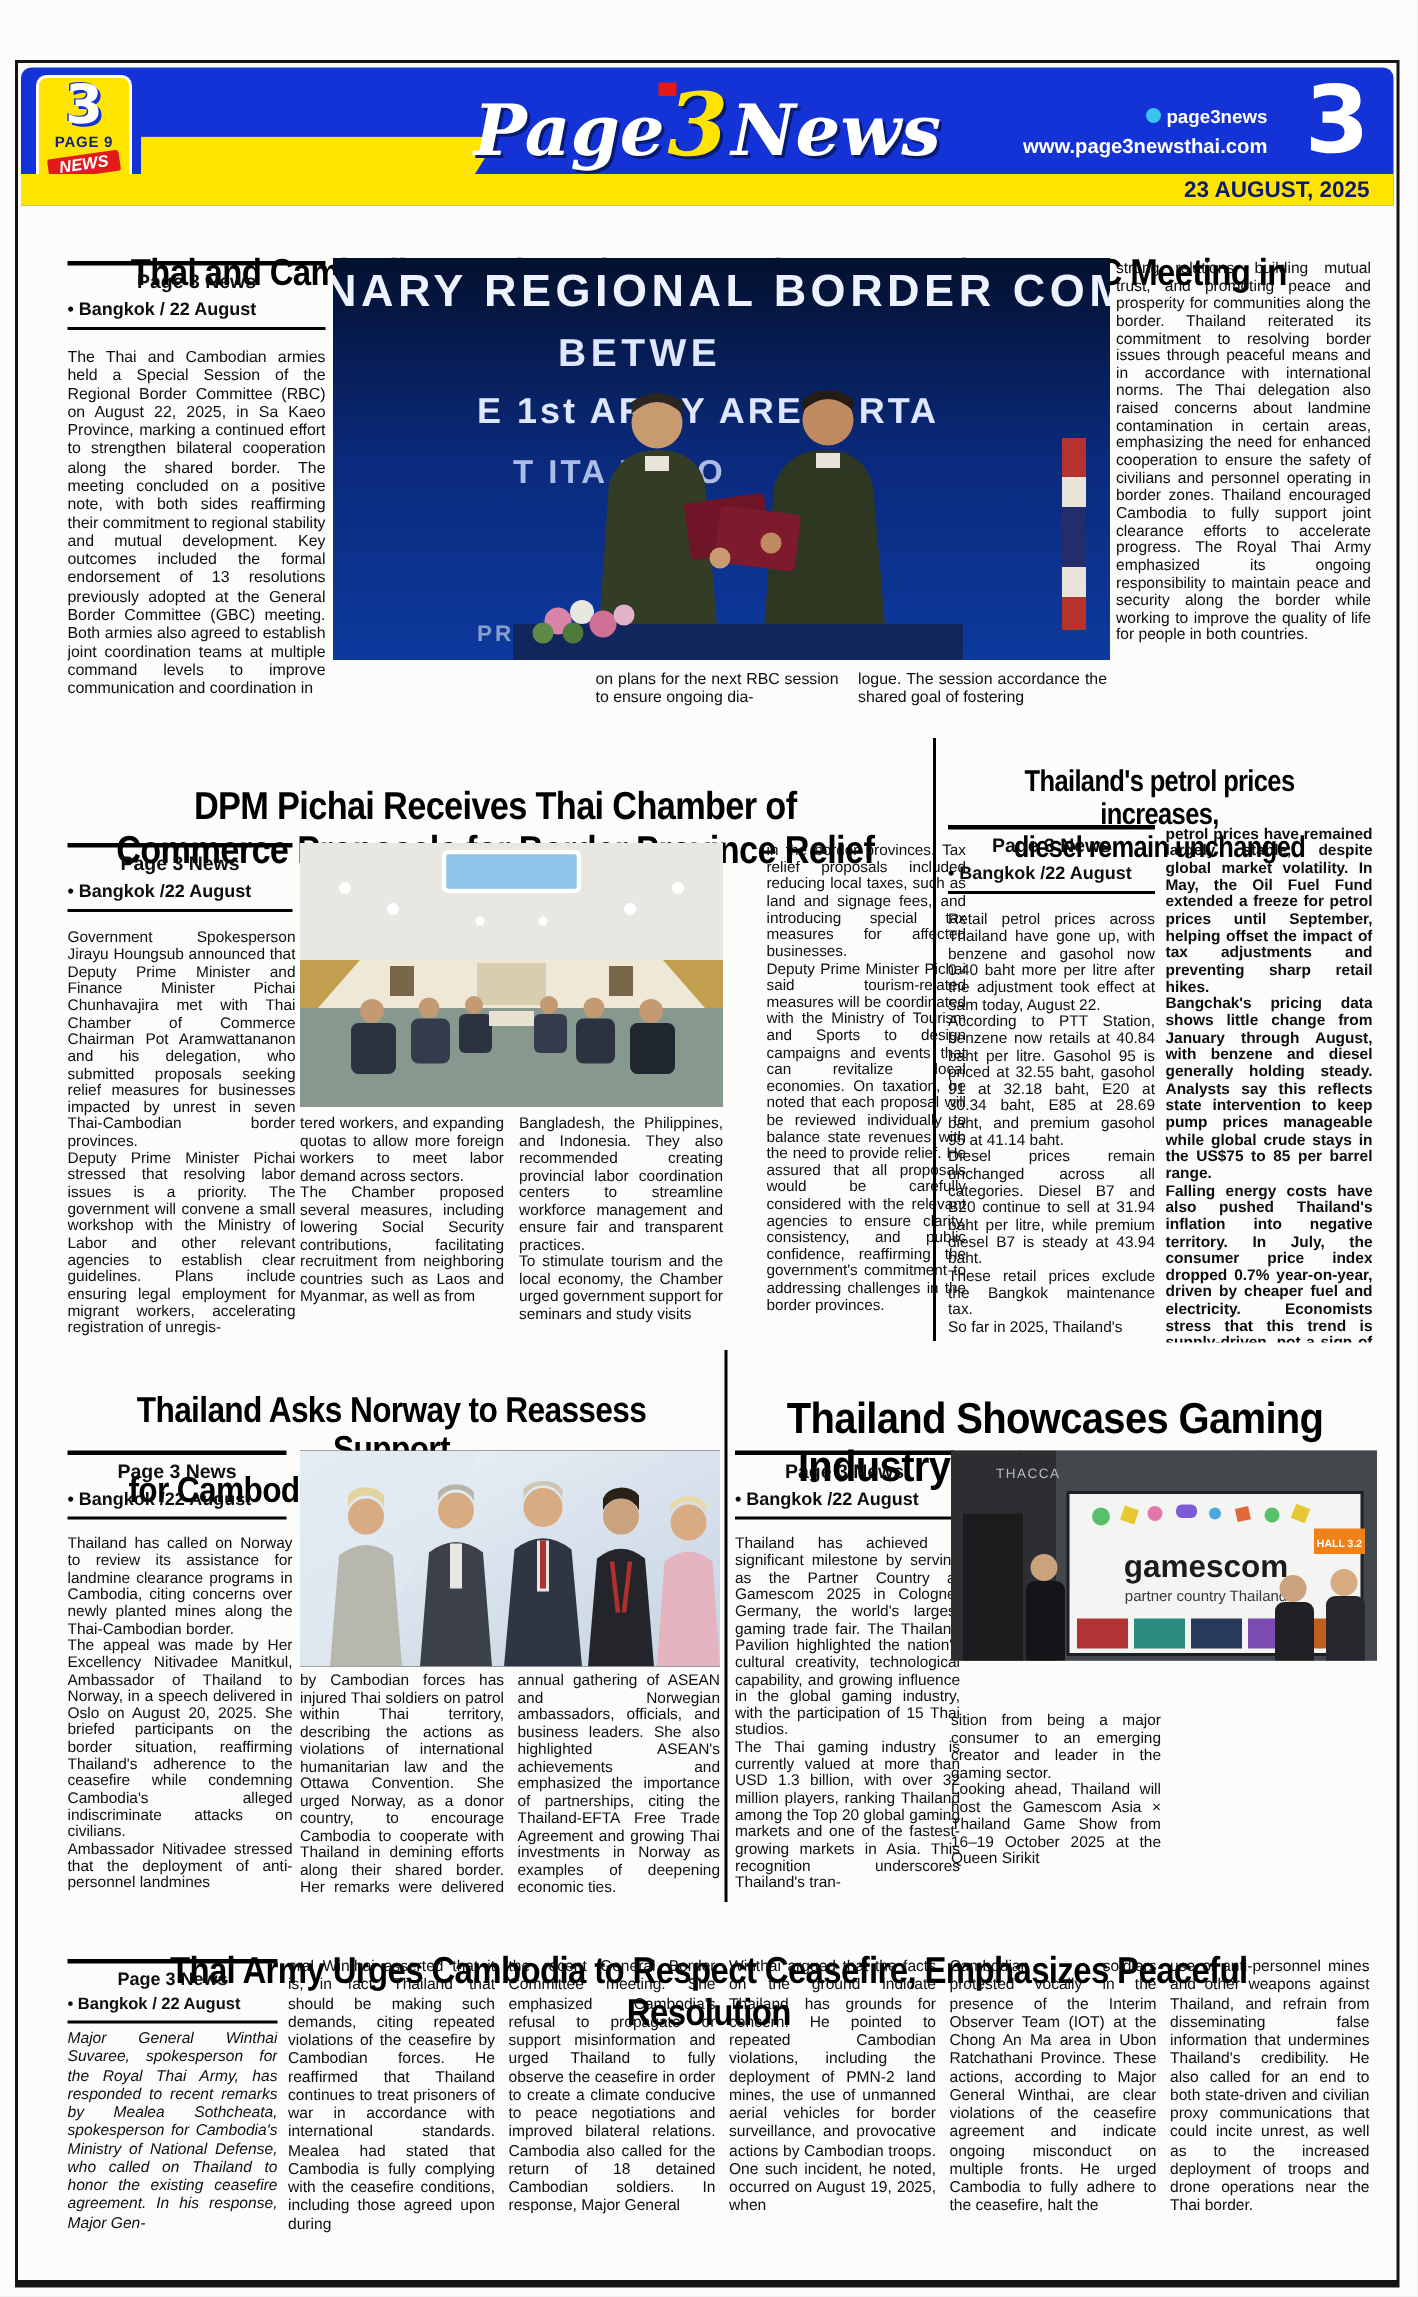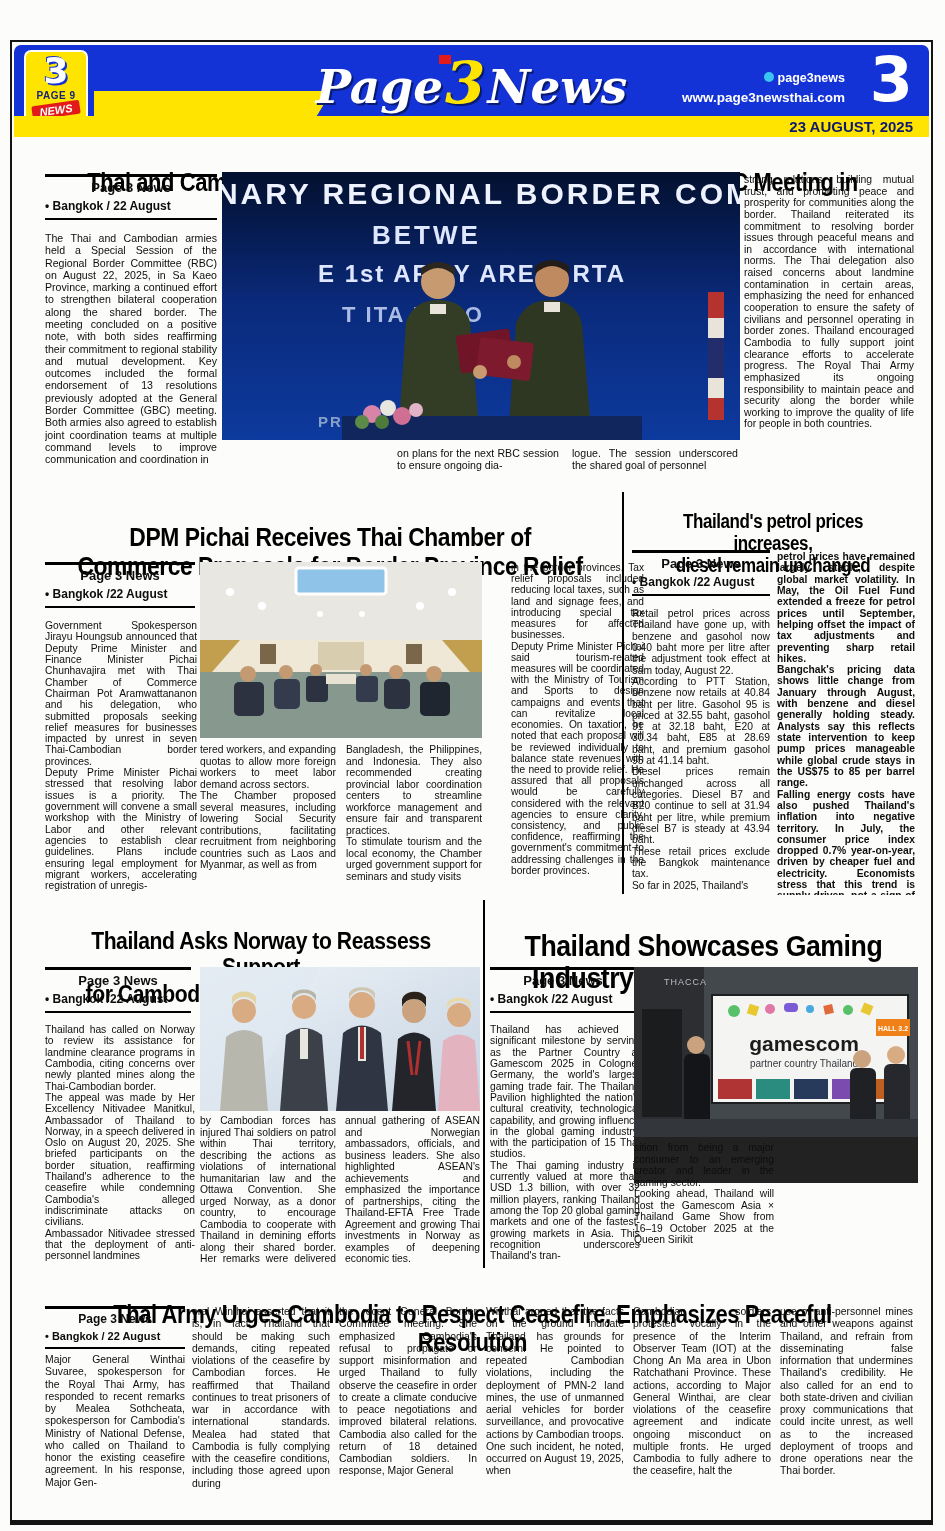--- a/index.html
+++ b/index.html
@@ -131,21 +131,21 @@
           <circle cx="166" cy="236" r="8" fill="#e7e7e0"></circle>
         <circle cx="180" cy="244" r="9" fill="#cf6f94"></circle>
           <circle cx="160" cy="250" r="7" fill="#4e7a3a"></circle>
         <circle cx="194" cy="238" r="7" fill="#e0b3c8"></circle>
           <circle cx="140" cy="250" r="7" fill="#5d8a46"></circle>
       </g>
     </svg>
   </div>
   <div class="abs body" style="left:744px;top:174px;width:170px;height:308px;font-size:10.4px;line-height:1.12;">strong relations, building mutual trust, and promoting peace and prosperity for communities along the border. Thailand reiterated its commitment to resolving border issues through peaceful means and in accordance with international norms. The Thai delegation also raised concerns about landmine contamination in certain areas, emphasizing the need for enhanced cooperation to ensure the safety of civilians and personnel operating in border zones. Thailand encouraged Cambodia to fully support joint clearance efforts to accelerate progress. The Royal Thai Army emphasized its ongoing responsibility to maintain peace and security along the border while working to improve the quality of life for people in both countries.</div>
   <div class="abs body" style="left:397px;top:447px;width:162px;height:36px;">on plans for the next RBC session to ensure ongoing dia-</div>
-  <div class="abs body" style="left:572px;top:447px;width:166px;height:36px;">logue. The session underscored the shared goal of personnel</div>
+  <div class="abs body" style="left:572px;top:447px;width:166px;height:36px;">logue. The session accordance the shared goal of fostering</div>
 
   <div class="abs headline h2" style="left:40px;top:492px;width:580px;">
     <span class="condense">DPM Pichai Receives Thai Chamber of
 Commerce Proposals for Border Province Relief</span>
   </div>
   <div class="abs kicker" style="left:45px;top:562px;width:150px;">
     <div class="kick-src">Page 3 News</div>
     <div class="kick-date">•  Bangkok  /22 August</div>
   </div>
   <div class="abs body" style="left:45px;top:620px;width:152px;height:272px;font-size:10.3px;line-height:1.1;">Government Spokesperson Jirayu Houngsub announced that Deputy Prime Minister and Finance Minister Pichai Chunhavajira met with Thai Chamber of Commerce Chairman Pot Aramwattananon and his delegation, who submitted proposals seeking relief measures for businesses impacted by unrest in seven Thai-Cambodian border provinces.
@@ -275,21 +275,21 @@
     <span class="condense" style="transform:scaleX(0.92);">Thailand Showcases Gaming
 Industry at Gamescom 2025</span>
   </div>
   <div class="abs kicker" style="left:490px;top:967px;width:146px;">
     <div class="kick-src">Page 3 News</div>
     <div class="kick-date">•  Bangkok  /22 August</div>
   </div>
   <div class="abs body" style="left:490px;top:1024px;width:150px;height:246px;font-size:10.3px;line-height:1.1;">Thailand has achieved a significant milestone by serving as the Partner Country at Gamescom 2025 in Cologne, Germany, the world's largest gaming trade fair. The Thailand Pavilion highlighted the nation's cultural creativity, technological capability, and growing influence in the global gaming industry, with the participation of 15 Thai studios.
 The Thai gaming industry is currently valued at more than USD 1.3 billion, with over 32 million players, ranking Thailand among the Top 20 global gaming markets and one of the fastest-growing markets in Asia. This recognition underscores Thailand's tran-</div>
 
-  <div class="abs photo" style="left:634px;top:967px;width:284px;height:216px;">
+  <div class="abs photo" style="left:634px;top:967px;width:284px;height:140px;">
     <svg width="284" height="170" viewBox="0 0 284 170">
       <rect width="284" height="170" fill="#43484d"></rect>
       <rect width="70" height="170" fill="#2c2e31"></rect>
       <rect x="8" y="42" width="40" height="108" fill="#1b1c1e"></rect>
       <text x="30" y="18" font-size="9" fill="#b9bdc2" letter-spacing="1">THACCA</text>
       <g>
         <rect x="78" y="28" width="196" height="108" fill="#f4f5f2" stroke="#1d1f21" stroke-width="2"></rect>
         <circle cx="100" cy="44" r="6" fill="#59c06a"></circle>
           <rect x="114" y="38" width="10" height="10" fill="#e8c832" transform="rotate(18 119 43)"></rect>
         <circle cx="136" cy="42" r="5" fill="#e077a8"></circle>
@@ -324,19 +324,19 @@
   <div class="abs body" style="left:634px;top:1142px;width:140px;height:128px;font-size:10.3px;line-height:1.12;">sition from being a major consumer to an emerging creator and leader in the gaming sector.
 Looking ahead, Thailand will host the Gamescom Asia × Thailand Game Show from 16–19 October 2025 at the Queen Sirikit</div>
 
   <div class="abs headline h6" style="left:30px;top:1272px;width:885px;">
     <span class="condense">Thai Army Urges Cambodia to Respect Ceasefire, Emphasizes Peaceful Resolution</span>
   </div>
   <div class="abs kicker small" style="left:45px;top:1306px;width:140px;">
     <div class="kick-src">Page 3 News</div>
     <div class="kick-date">•  Bangkok /  22 August</div>
   </div>
-  <div class="abs body" style="left:45px;top:1354px;width:140px;height:164px;font-size:10.4px;line-height:1.18;">Major General Winthai Suvaree, spokesperson for the Royal Thai Army, has responded to recent remarks by Mealea Sothcheata, spokesperson for Cambodia's Ministry of National Defense, who called on Thailand to honor the existing ceasefire agreement. In his response, Major Gen-</div>
+  <div class="abs body" style="left:45px;top:1354px;width:140px;height:164px;font-size:10.4px;line-height:1.18;font-style:italic;">Major General Winthai Suvaree, spokesperson for the Royal Thai Army, has responded to recent remarks by Mealea Sothcheata, spokesperson for Cambodia's Ministry of National Defense, who called on Thailand to honor the existing ceasefire agreement. In his response, Major Gen-</div>
   <div class="abs body" style="left:192px;top:1306px;width:138px;height:212px;font-size:10.4px;line-height:1.18;">eral Winthai asserted that it is, in fact, Thailand that should be making such demands, citing repeated violations of the ceasefire by Cambodian forces. He reaffirmed that Thailand continues to treat prisoners of war in accordance with international standards. Mealea had stated that Cambodia is fully complying with the ceasefire conditions, including those agreed upon during</div>
   <div class="abs body" style="left:339px;top:1306px;width:138px;height:212px;font-size:10.4px;line-height:1.18;">the recent General Border Committee meeting. She emphasized Cambodia's refusal to propagate or support misinformation and urged Thailand to fully observe the ceasefire in order to create a climate conducive to peace negotiations and improved bilateral relations. Cambodia also called for the return of 18 detained Cambodian soldiers. In response, Major General</div>
   <div class="abs body" style="left:486px;top:1306px;width:138px;height:212px;font-size:10.4px;line-height:1.18;">Winthai argued that the facts on the ground indicate Thailand has grounds for concern. He pointed to repeated Cambodian violations, including the deployment of PMN-2 land mines, the use of unmanned aerial vehicles for border surveillance, and provocative actions by Cambodian troops. One such incident, he noted, occurred on August 19, 2025, when</div>
   <div class="abs body" style="left:633px;top:1306px;width:138px;height:212px;font-size:10.4px;line-height:1.18;">Cambodian soldiers protested vocally in the presence of the Interim Observer Team (IOT) at the Chong An Ma area in Ubon Ratchathani Province. These actions, according to Major General Winthai, are clear violations of the ceasefire agreement and indicate ongoing misconduct on multiple fronts. He urged Cambodia to fully adhere to the ceasefire, halt the</div>
   <div class="abs body" style="left:780px;top:1306px;width:133px;height:212px;font-size:10.4px;line-height:1.18;">use of anti-personnel mines and other weapons against Thailand, and refrain from disseminating false information that undermines Thailand's credibility. He also called for an end to both state-driven and civilian proxy communications that could incite unrest, as well as to the increased deployment of troops and drone operations near the Thai border.</div>
 </div>
 
 </body></html>

